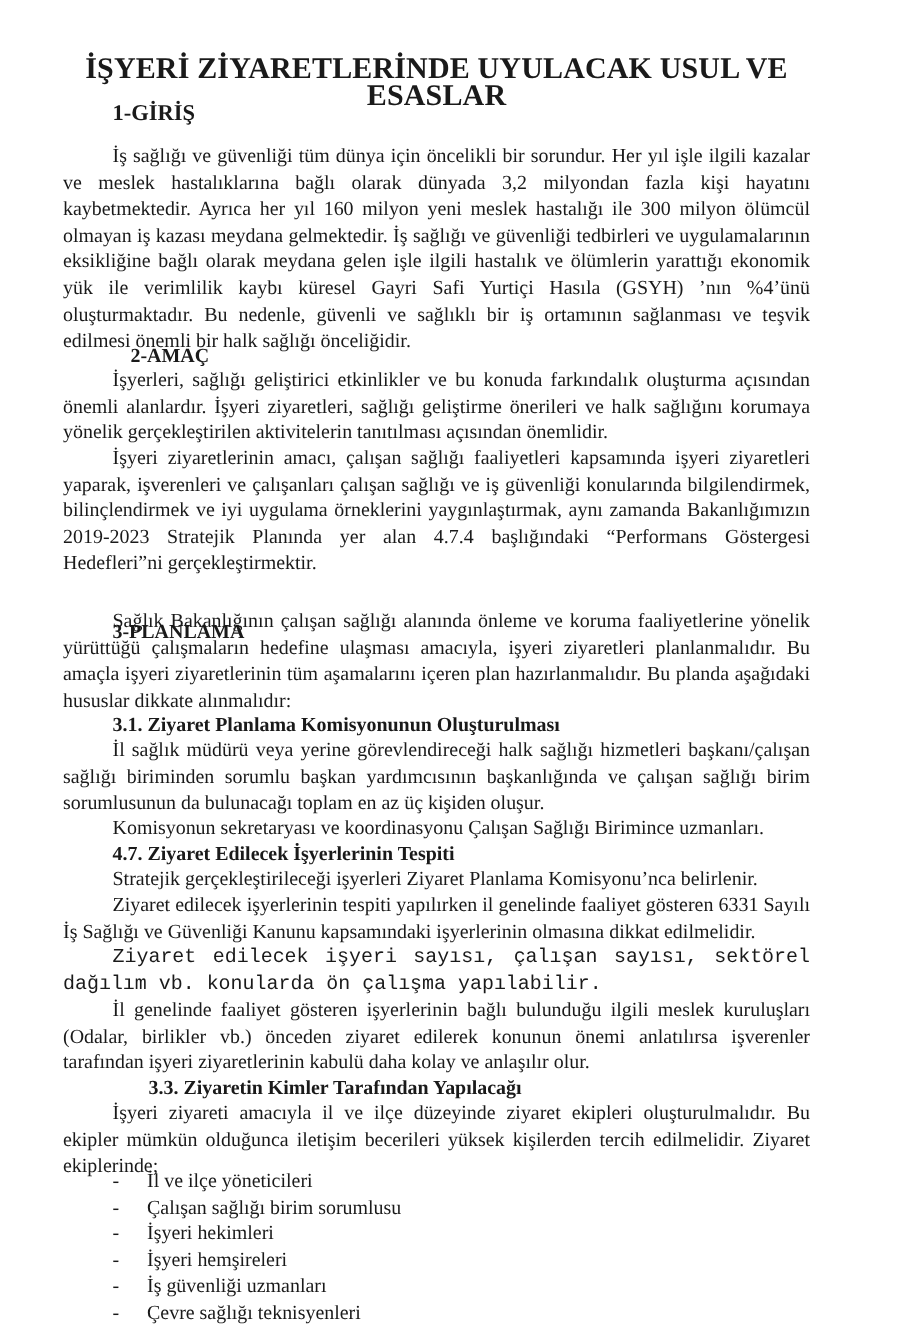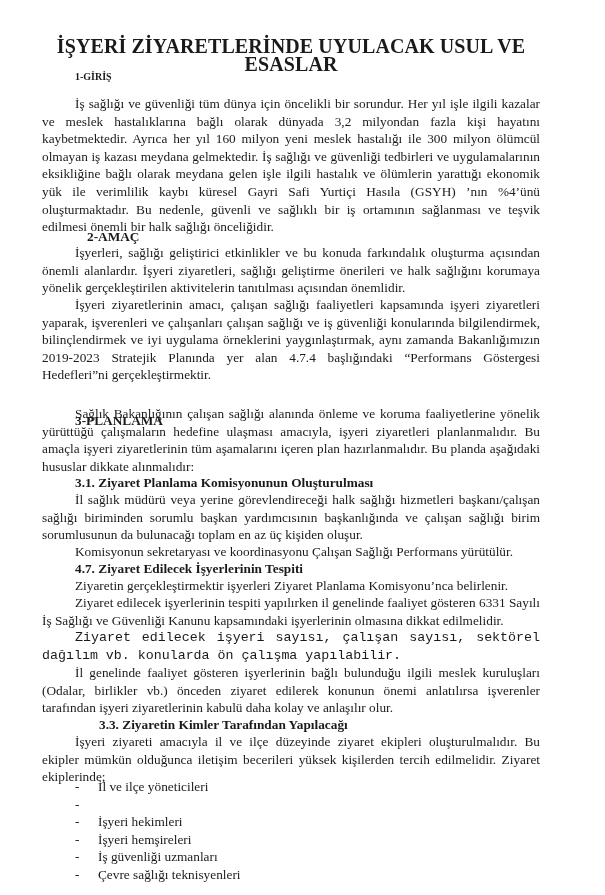--- a/index.html
+++ b/index.html
@@ -7,21 +7,21 @@
   .page {
     position: absolute; left: 42px; top: 0; width: 498px;
     font-family: "Liberation Serif", "DejaVu Serif", serif;
     font-size: 13.3px; line-height: 17.6px; color: #1a1a1a;
   }
   .title {
     position: absolute; top: 38px; left: 0; width: 498px; text-align: center;
     font-weight: bold; font-size: 20px; letter-spacing: 0.1px;
   }
   .h { position: absolute; left: 33px; font-weight: bold; }
-  .h1 { font-size: 10px; }
+  .h1 { font-size: 15px; }
   .p {
     position: absolute; left: 0; width: 498px; text-align: justify;
     text-indent: 33px; margin: 0;
   }
   .list { position: absolute; left: 33px; top: 778px; margin: 0; padding: 0; list-style: none; }
   .list li { height: 17.6px; position: relative; padding-left: 23px; }
   .list li .dash { position: absolute; left: 0; top: 0; }
 </style>
 </head>
 <body>
@@ -34,32 +34,32 @@
 
   <div class="h" style="top:228px;margin-left:12px;">2-AMAÇ</div>
   <p class="p" style="top:244px;">İşyerleri, sağlığı geliştirici etkinlikler ve bu konuda farkındalık oluşturma açısından önemli alanlardır. İşyeri ziyaretleri, sağlığı geliştirme önerileri ve halk sağlığını korumaya yönelik gerçekleştirilen aktivitelerin tanıtılması açısından önemlidir.</p>
   <p class="p" style="top:296px;">İşyeri ziyaretlerinin amacı, çalışan sağlığı faaliyetleri kapsamında işyeri ziyaretleri yaparak, işverenleri ve çalışanları çalışan sağlığı ve iş güvenliği konularında bilgilendirmek, bilinçlendirmek ve iyi uygulama örneklerini yaygınlaştırmak, aynı zamanda Bakanlığımızın 2019-2023 Stratejik Planında yer alan 4.7.4 başlığındaki “Performans Göstergesi Hedefleri”ni gerçekleştirmektir.</p>
 
   <div class="h" style="top:388px;margin-top:24px;">3-PLANLAMA</div>
   <p class="p" style="top:405px;">Sağlık Bakanlığının çalışan sağlığı alanında önleme ve koruma faaliyetlerine yönelik yürüttüğü çalışmaların hedefine ulaşması amacıyla, işyeri ziyaretleri planlanmalıdır. Bu amaçla işyeri ziyaretlerinin tüm aşamalarını içeren plan hazırlanmalıdır. Bu planda aşağıdaki hususlar dikkate alınmalıdır:</p>
 
   <div class="h" style="top:474px;">3.1. Ziyaret Planlama Komisyonunun Oluşturulması</div>
   <p class="p" style="top:491px;">İl sağlık müdürü veya yerine görevlendireceği halk sağlığı hizmetleri başkanı/çalışan sağlığı biriminden sorumlu başkan yardımcısının başkanlığında ve çalışan sağlığı birim sorumlusunun da bulunacağı toplam en az üç kişiden oluşur.</p>
-  <p class="p" style="top:543px;">Komisyonun sekretaryası ve koordinasyonu Çalışan Sağlığı Performans yürütülür.</p>
+  <p class="p" style="top:543px;">Komisyonun sekretaryası ve koordinasyonu Çalışan Sağlığı Birimince uzmanları.</p>
 
   <div class="h" style="top:560px;">4.7. Ziyaret Edilecek İşyerlerinin Tespiti</div>
-  <p class="p" style="top:577px;">Ziyaretin gerçekleştirmektir işyerleri Ziyaret Planlama Komisyonu’nca belirlenir.</p>
+  <p class="p" style="top:577px;">Stratejik gerçekleştirileceği işyerleri Ziyaret Planlama Komisyonu’nca belirlenir.</p>
   <p class="p" style="top:594px;">Ziyaret edilecek işyerlerinin tespiti yapılırken il genelinde faaliyet gösteren 6331 Sayılı İş Sağlığı ve Güvenliği Kanunu kapsamındaki işyerlerinin olmasına dikkat edilmelidir.</p>
   <p class="p" style="top:629px;font-family:Liberation Mono, monospace;">Ziyaret edilecek işyeri sayısı, çalışan sayısı, sektörel dağılım vb. konularda ön çalışma yapılabilir.</p>
   <p class="p" style="top:664px;">İl genelinde faaliyet gösteren işyerlerinin bağlı bulunduğu ilgili meslek kuruluşları (Odalar, birlikler vb.) önceden ziyaret edilerek konunun önemi anlatılırsa işverenler tarafından işyeri ziyaretlerinin kabulü daha kolay ve anlaşılır olur.</p>
 
   <div class="h" style="top:716px;margin-left:24px;">3.3. Ziyaretin Kimler Tarafından Yapılacağı</div>
   <p class="p" style="top:733px;">İşyeri ziyareti amacıyla il ve ilçe düzeyinde ziyaret ekipleri oluşturulmalıdır. Bu ekipler mümkün olduğunca iletişim becerileri yüksek kişilerden tercih edilmelidir. Ziyaret ekiplerinde;</p>
 
   <ul class="list">
     <li><span class="dash">-</span><span>İl ve ilçe yöneticileri</span></li>
-    <li><span class="dash">-</span></li>
+    <li><span class="dash">-</span><span>Çalışan sağlığı birim sorumlusu</span></li>
     <li><span class="dash">-</span><span>İşyeri hekimleri</span></li>
     <li><span class="dash">-</span><span>İşyeri hemşireleri</span></li>
     <li><span class="dash">-</span><span>İş güvenliği uzmanları</span></li>
     <li><span class="dash">-</span><span>Çevre sağlığı teknisyenleri</span></li>
   </ul>
 </div>
 
 </body></html>

